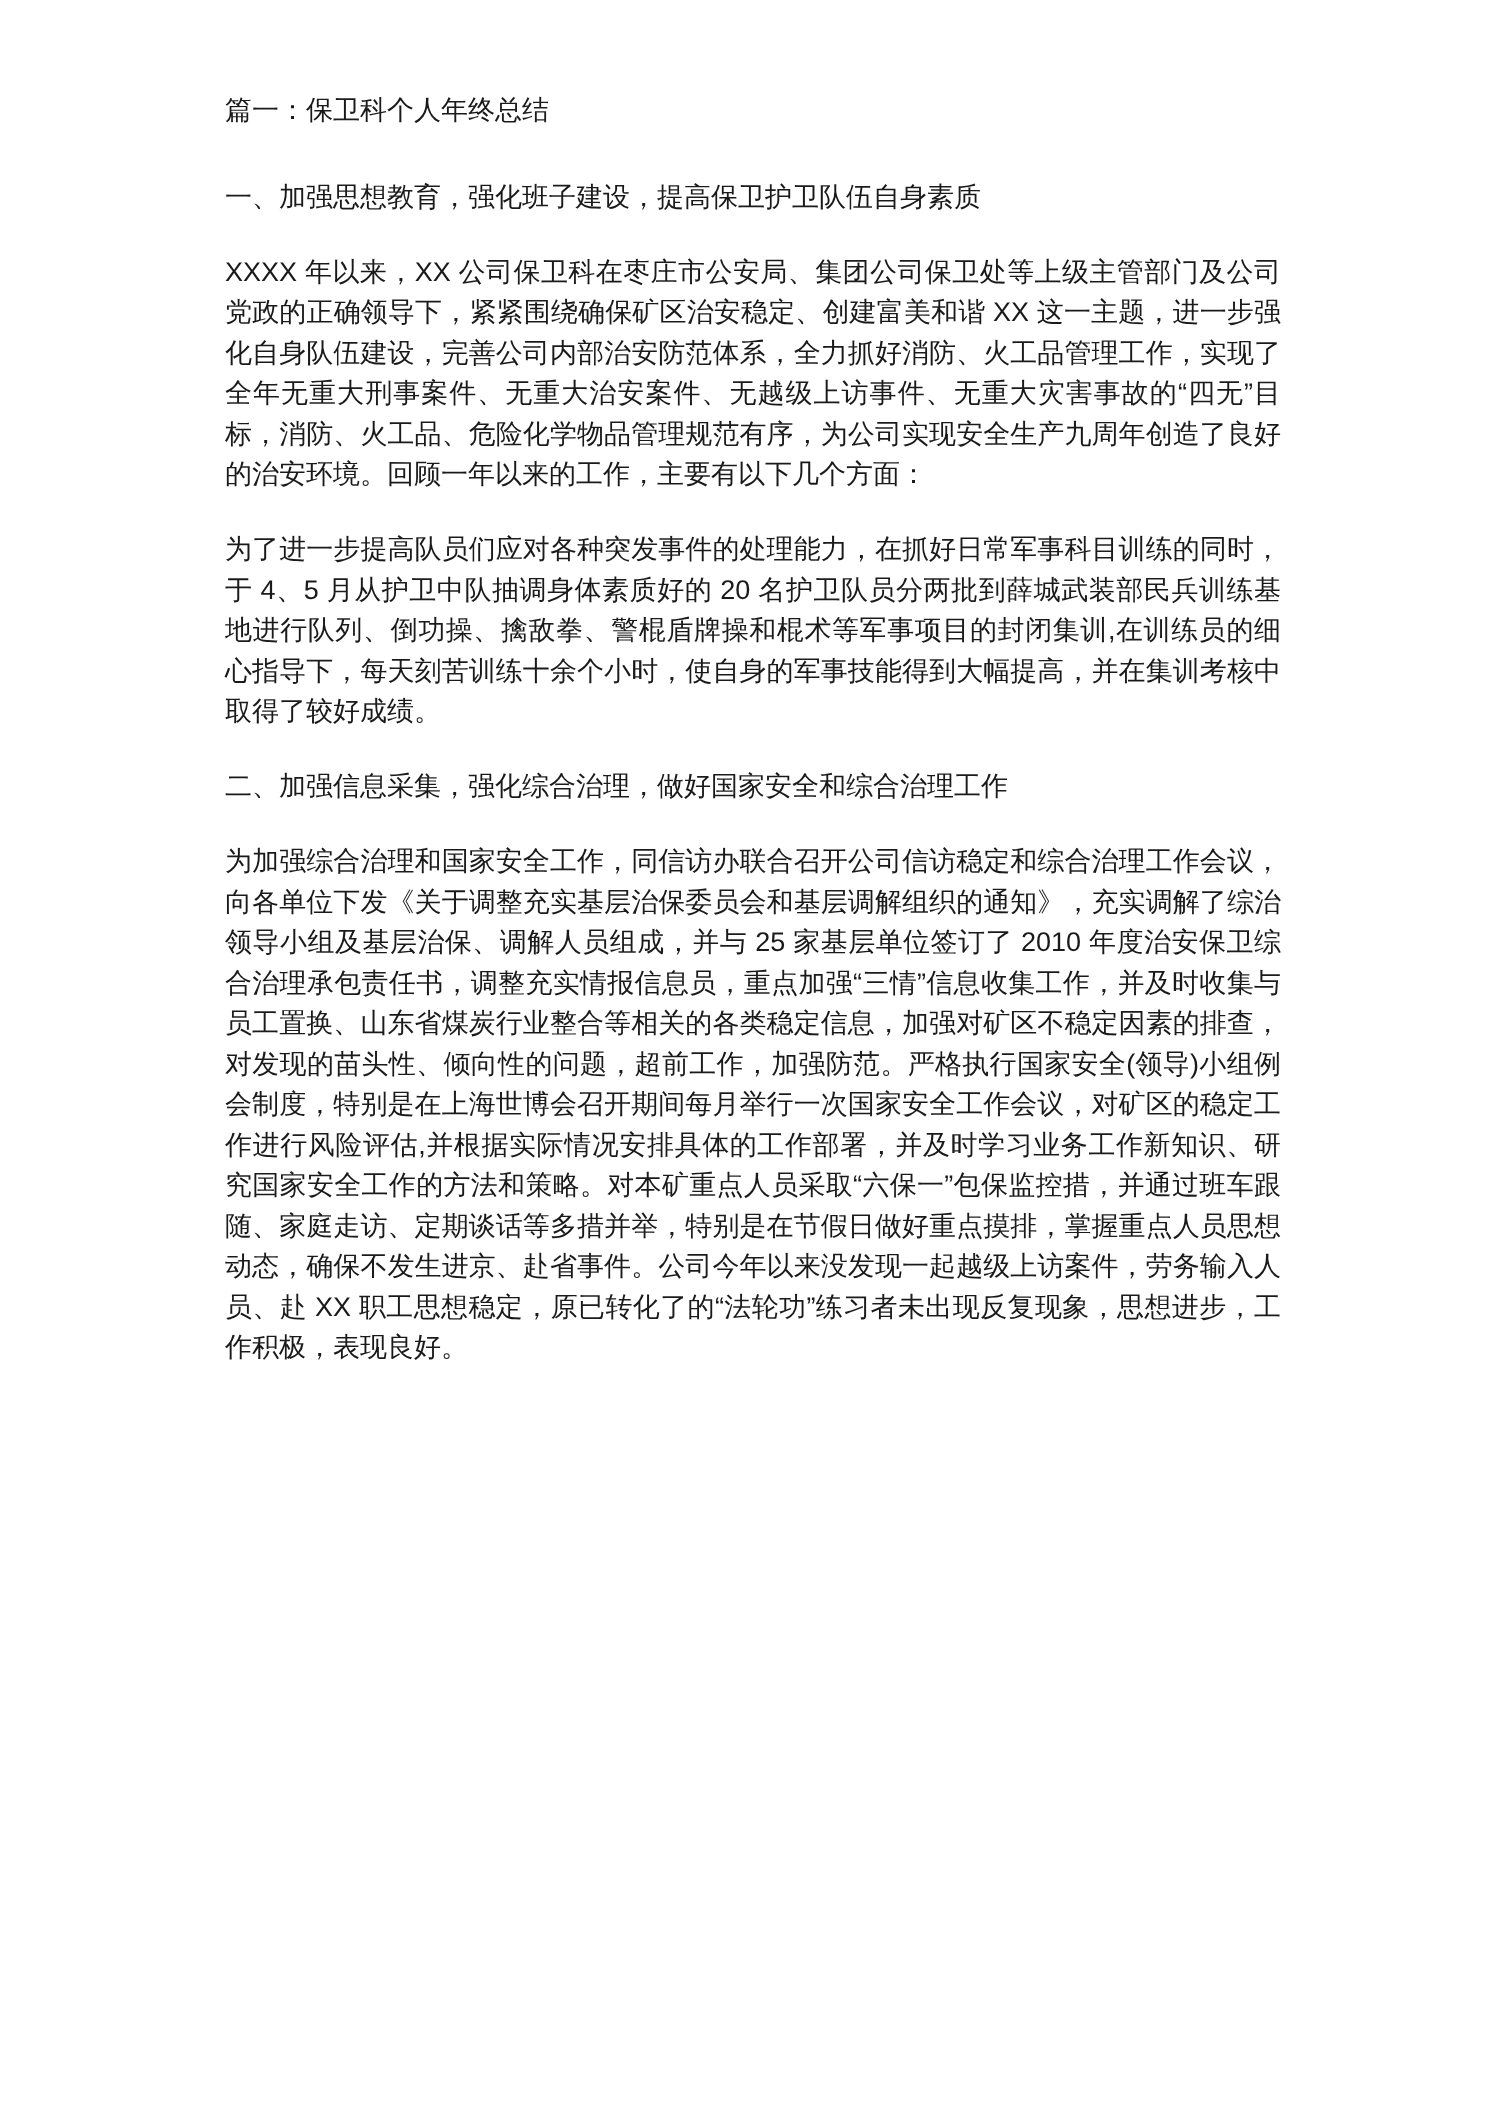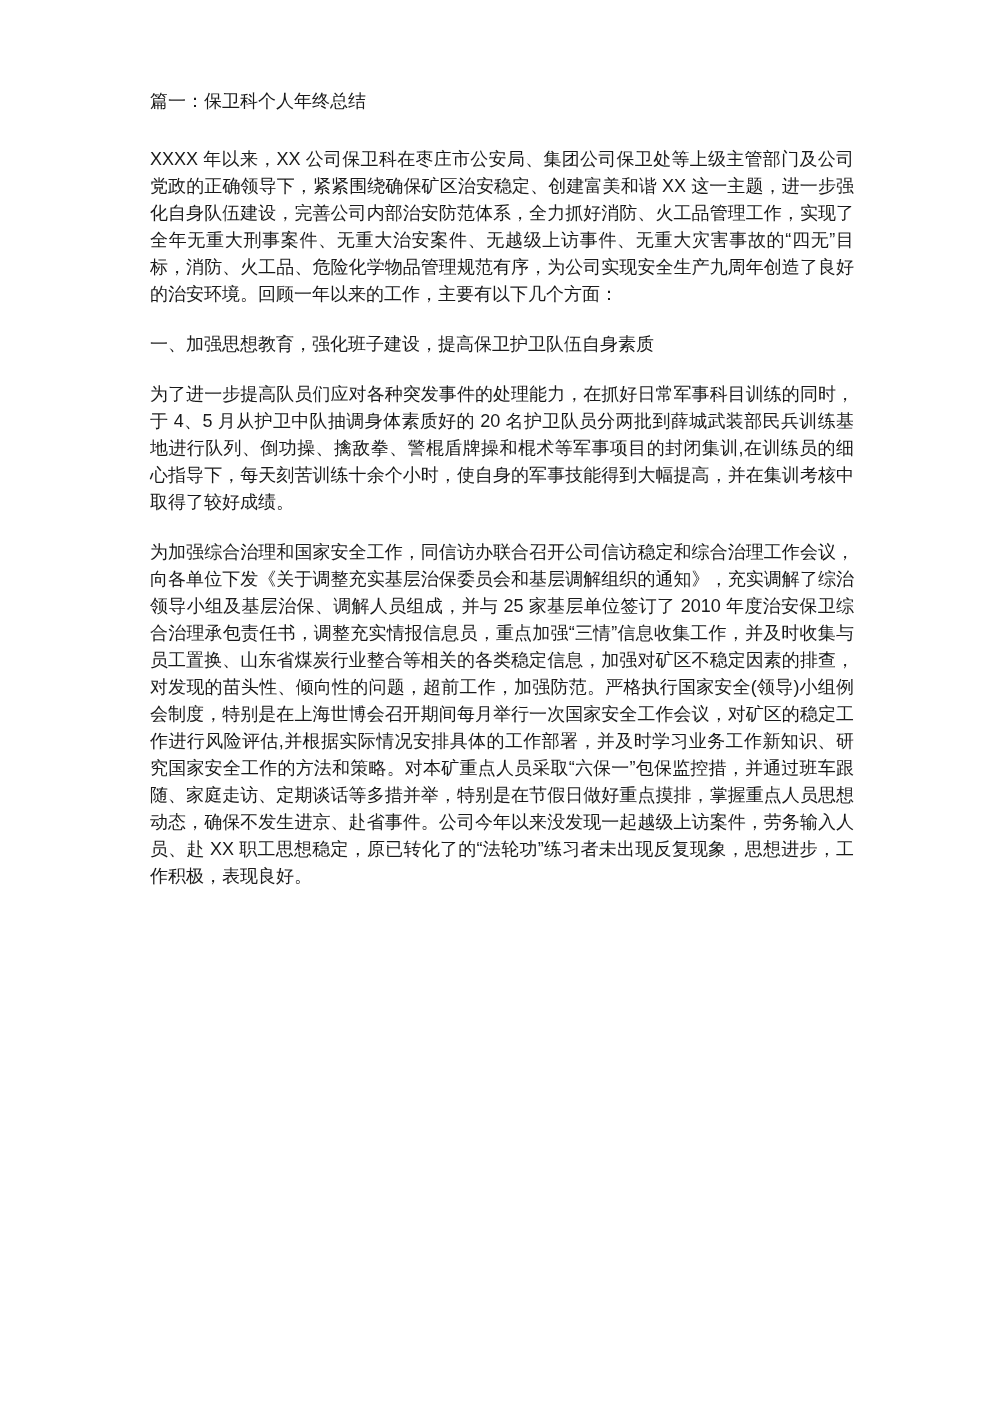--- a/index.html
+++ b/index.html
@@ -6,21 +6,21 @@
   html, body { width: 1000px; }
   body {
     background: #ffffff;
     font-family: "Liberation Sans", "DejaVu Sans", sans-serif;
   }
   .page {
     position: relative;
     width: 1000px;
     min-height: 1415px;
     background: #ffffff;
-    padding: 88px 146px 80px 150px;
+    padding: 60px 146px 80px 150px;
     color: #1a1a1a;
     font-size: 18px;
     line-height: 27px;
     text-align: justify;
     text-justify: inter-ideograph;
     overflow: hidden;
   }
   .doc-title {
     text-align: left;
     margin-bottom: 31px;
@@ -31,23 +31,24 @@
   .heading {
     text-align: left;
   }
 </style>
 </head>
 <body style="background: rgb(255, 255, 255);">
 
 <div class="page" style="color: rgb(26, 26, 26);">
   <p class="doc-title">篇一：保卫科个人年终总结</p>
 
+  <p class="block heading">一、加强思想教育，强化班子建设，提高保卫护卫队伍自身素质</p>
+
   <p class="block">XXXX 年以来，XX 公司保卫科在枣庄市公安局、集团公司保卫处等上级主管部门及公司党政的正确领导下，紧紧围绕确保矿区治安稳定、创建富美和谐 XX 这一主题，进一步强化自身队伍建设，完善公司内部治安防范体系，全力抓好消防、火工品管理工作，实现了全年无重大刑事案件、无重大治安案件、无越级上访事件、无重大灾害事故的“四无”目标，消防、火工品、危险化学物品管理规范有序，为公司实现安全生产九周年创造了良好的治安环境。回顾一年以来的工作，主要有以下几个方面：</p>
-
-  <p class="block heading">一、加强思想教育，强化班子建设，提高保卫护卫队伍自身素质</p>
 
 
   <p class="block">为了进一步提高队员们应对各种突发事件的处理能力，在抓好日常军事科目训练的同时，于 4、5 月从护卫中队抽调身体素质好的 20 名护卫队员分两批到薛城武装部民兵训练基地进行队列、倒功操、擒敌拳、警棍盾牌操和棍术等军事项目的封闭集训,在训练员的细心指导下，每天刻苦训练十余个小时，使自身的军事技能得到大幅提高，并在集训考核中取得了较好成绩。</p>
 
 
+  <p class="block heading">二、加强信息采集，强化综合治理，做好国家安全和综合治理工作</p>
 
   <p class="block">为加强综合治理和国家安全工作，同信访办联合召开公司信访稳定和综合治理工作会议，向各单位下发《关于调整充实基层治保委员会和基层调解组织的通知》，充实调解了综治领导小组及基层治保、调解人员组成，并与 25 家基层单位签订了 2010 年度治安保卫综合治理承包责任书，调整充实情报信息员，重点加强“三情”信息收集工作，并及时收集与员工置换、山东省煤炭行业整合等相关的各类稳定信息，加强对矿区不稳定因素的排查，对发现的苗头性、倾向性的问题，超前工作，加强防范。严格执行国家安全(领导)小组例会制度，特别是在上海世博会召开期间每月举行一次国家安全工作会议，对矿区的稳定工作进行风险评估,并根据实际情况安排具体的工作部署，并及时学习业务工作新知识、研究国家安全工作的方法和策略。对本矿重点人员采取“六保一”包保监控措，并通过班车跟随、家庭走访、定期谈话等多措并举，特别是在节假日做好重点摸排，掌握重点人员思想动态，确保不发生进京、赴省事件。公司今年以来没发现一起越级上访案件，劳务输入人员、赴 XX 职工思想稳定，原已转化了的“法轮功”练习者未出现反复现象，思想进步，工作积极，表现良好。</p>
 </div>
 
 </body></html>

